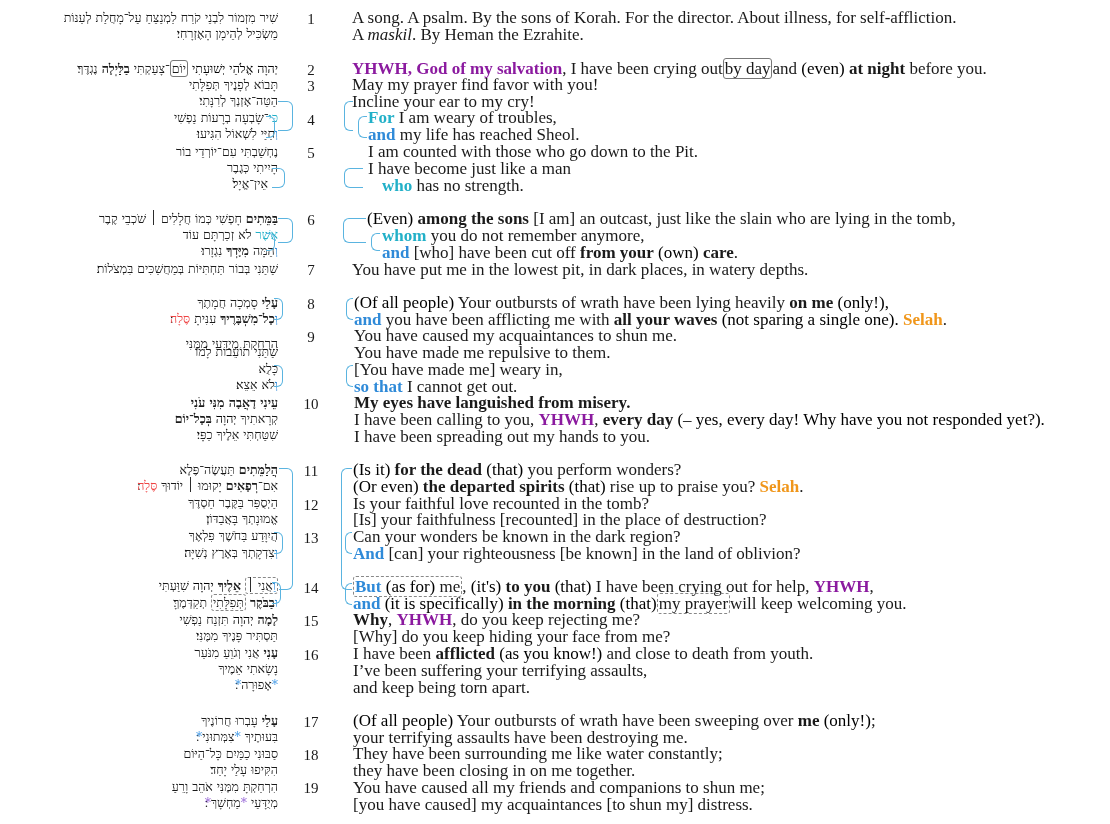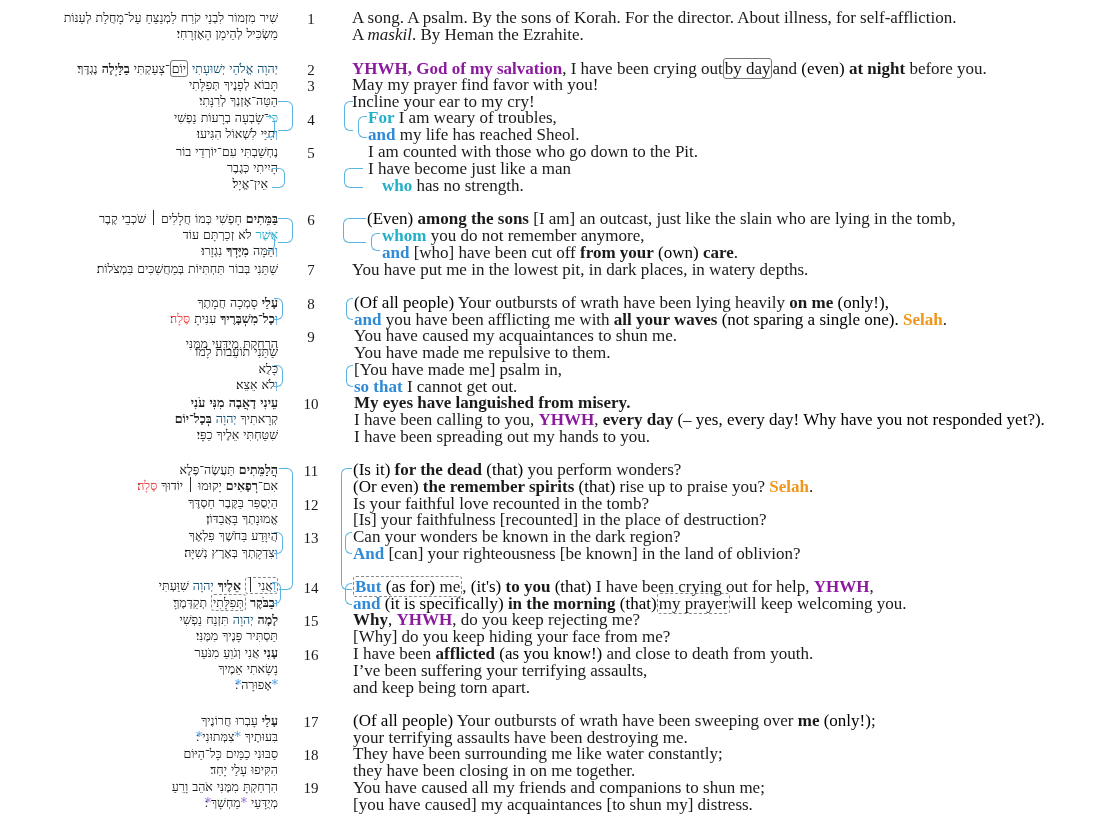--- a/index.html
+++ b/index.html
@@ -8,21 +8,21 @@
   .he { position:absolute; right:832px; white-space:nowrap; direction:rtl; 
         font-family:"DejaVu Serif","Liberation Serif", serif; font-size:12.5px; line-height:16px; }
   .num { position:absolute; left:300px; width:22px; text-align:center; font-size:15px; line-height:16px; }
   .en { position:absolute; left:352px; white-space:nowrap; font-size:17px; line-height:16px; }
   .en.ind { left:368px; }
   .en.ind2 { left:382px; }
   .b { font-weight:bold; }
   .i { font-style:italic; }
   .gray { color:#000000; }
   .god { color:#8b1a9f; font-weight:bold; }
-  .godh { color:#0c4a6e;margin-top:38px; }
+  .godh { color:#000000;margin-top:38px; }
   .cyan { color:#22b0c8; font-weight:bold; }
   .blue { color:#2f8ad8; font-weight:bold; }
   .selah { color:#f0961a; font-weight:bold; }
   .selahh { color:#ef4444; }
   .star { color:#4a9ee8; }
   .box { border:1px solid #777; border-radius:3px; padding:0 1px; }
   .dbox { border:1px dashed #888; border-radius:3px; padding:0 1px; }
   .br { position:absolute; border:1.3px solid #5ab4e0; }
   .brL { border-right:none; border-radius:6px 0 0 6px; }
   .brR { border-left:none; border-radius:0 6px 6px 0; }
@@ -95,40 +95,40 @@
 </div>
 
 <div>
   <div class="he" style="top:336px">הִרְחַקְתָּ מְיֻדָּעַי מִמֶּנִּי</div>
   <div class="he" style="top:344px">שַׁתַּנִי תוֹעֵבוֹת לָמוֹ</div>
   <div class="he" style="top:361px">כָּלֻא</div>
   <div class="he" style="top:377px"><span style="color:#2f8ad8">וְ</span>לֹא אֵצֵא׃</div>
   <div class="num" style="top:329px">9</div>
   <div class="en" style="top:328px;left:354px">You have caused my acquaintances to shun me.</div>
   <div class="en" style="top:345px;left:354px">You have made me repulsive to them.</div>
-  <div class="en" style="top:362px;left:354px">[You have made me] psalm in,</div>
+  <div class="en" style="top:362px;left:354px">[You have made me] weary in,</div>
   <div class="en" style="top:379px;left:354px"><span class="blue">so that</span><span> I cannot get out.</span></div>
 </div>
 
 <div>
   <div class="he" style="top:395px"><b>עֵינִי דָאֲבָה מִנִּי עֹנִי</b></div>
   <div class="he" style="top:411px">קְרָאתִיךָ <span class="godh">יְהוָה</span> <b>בְּכָל־יוֹם</b></div>
   <div class="he" style="top:427px">שִׁטַּחְתִּי אֵלֶיךָ כַפָּי׃</div>
   <div class="num" style="top:396px">10</div>
   <div class="en b" style="top:395px;left:354px">My eyes have languished from misery.</div>
   <div class="en" style="top:412px;left:354px"><span>I have been calling to you, </span><span class="god">YHWH</span><span>, </span><span class="b">every day</span><span class="gray"> (– yes, every day! Why have you not responded yet?).</span></div>
   <div class="en" style="top:429px;left:354px">I have been spreading out my hands to you.</div>
 </div>
 
 <div>
   <div class="he" style="top:462px"><b>הֲלַמֵּתִים</b> תַּעֲשֶׂה־פֶּלֶא</div>
   <div class="he" style="top:478px">אִם־<b>רְפָאִים</b> יָקוּמוּ ׀ יוֹדוּךָ <span class="selahh">סֶּלָה</span>׃</div>
   <div class="num" style="top:463px">11</div>
   <div class="en" style="top:462px;left:353px"><span class="gray">(Is it) </span><span class="b">for the dead</span><span class="gray"> (that) </span><span>you perform wonders?</span></div>
-  <div class="en" style="top:479px;left:353px"><span class="gray">(Or even) </span><span class="b">the remember spirits</span><span class="gray"> (that) </span><span>rise up to praise you? </span><span class="selah">Selah</span><span>.</span></div>
+  <div class="en" style="top:479px;left:353px"><span class="gray">(Or even) </span><span class="b">the departed spirits</span><span class="gray"> (that) </span><span>rise up to praise you? </span><span class="selah">Selah</span><span>.</span></div>
 </div>
 
 <div>
   <div class="he" style="top:495px">הַיְסֻפַּר בַּקֶּבֶר חַסְדֶּךָ</div>
   <div class="he" style="top:511px">אֱמוּנָתְךָ בָּאֲבַדּוֹן׃</div>
   <div class="num" style="top:497px">12</div>
   <div class="en" style="top:496px;left:353px">Is your faithful love recounted in the tomb?</div>
   <div class="en" style="top:512px;left:353px">[Is] your faithfulness [recounted] in the place of destruction?</div>
 </div>
 

